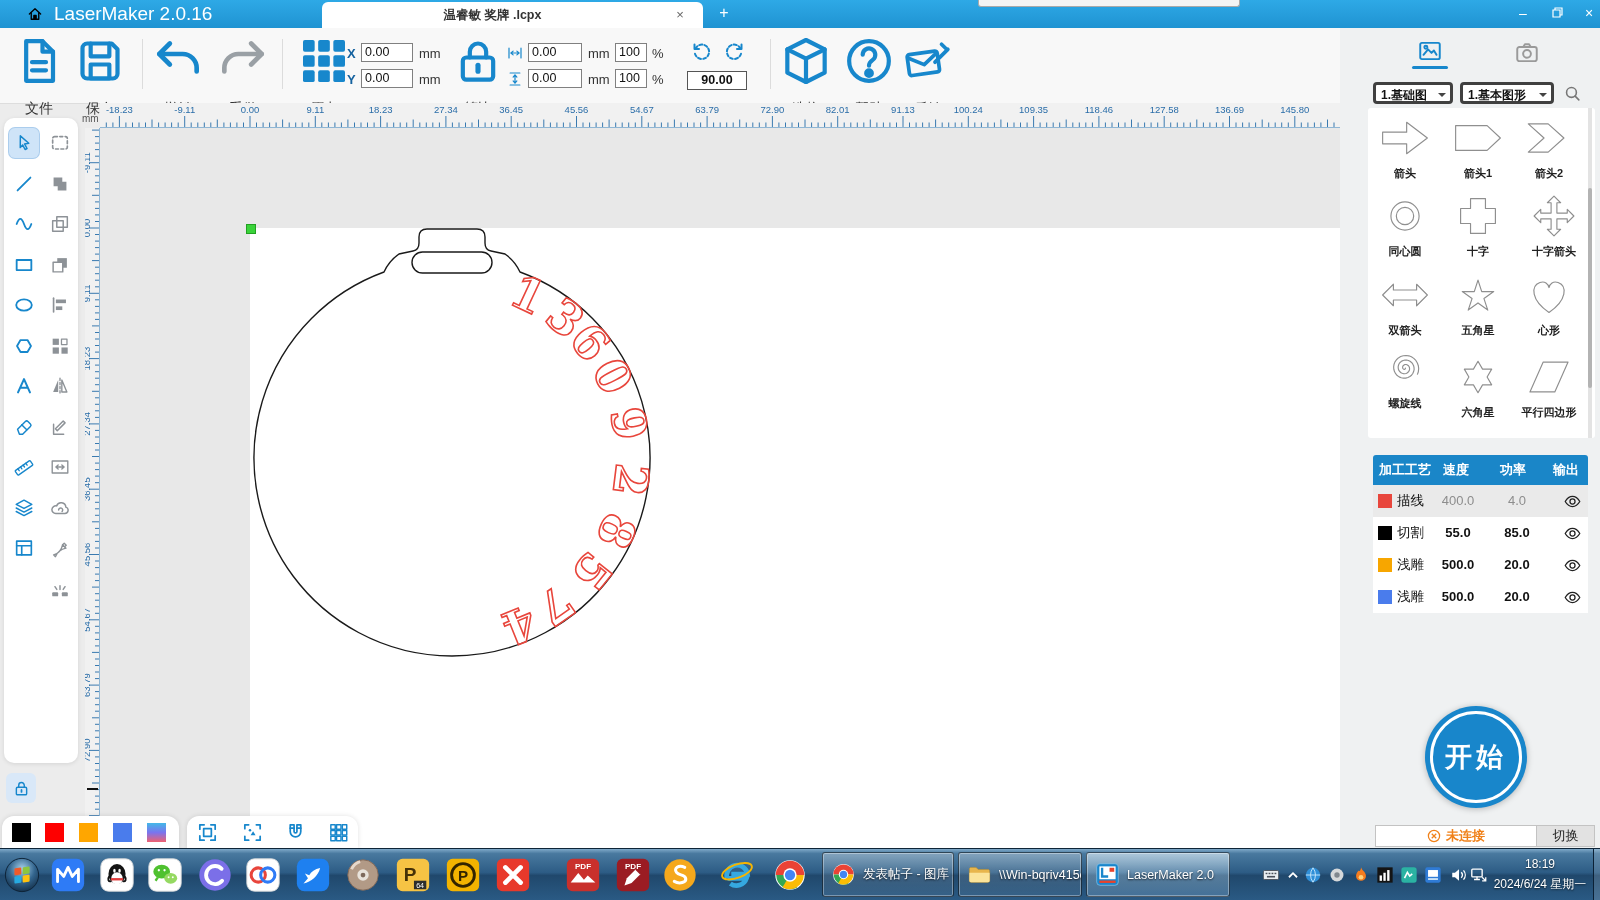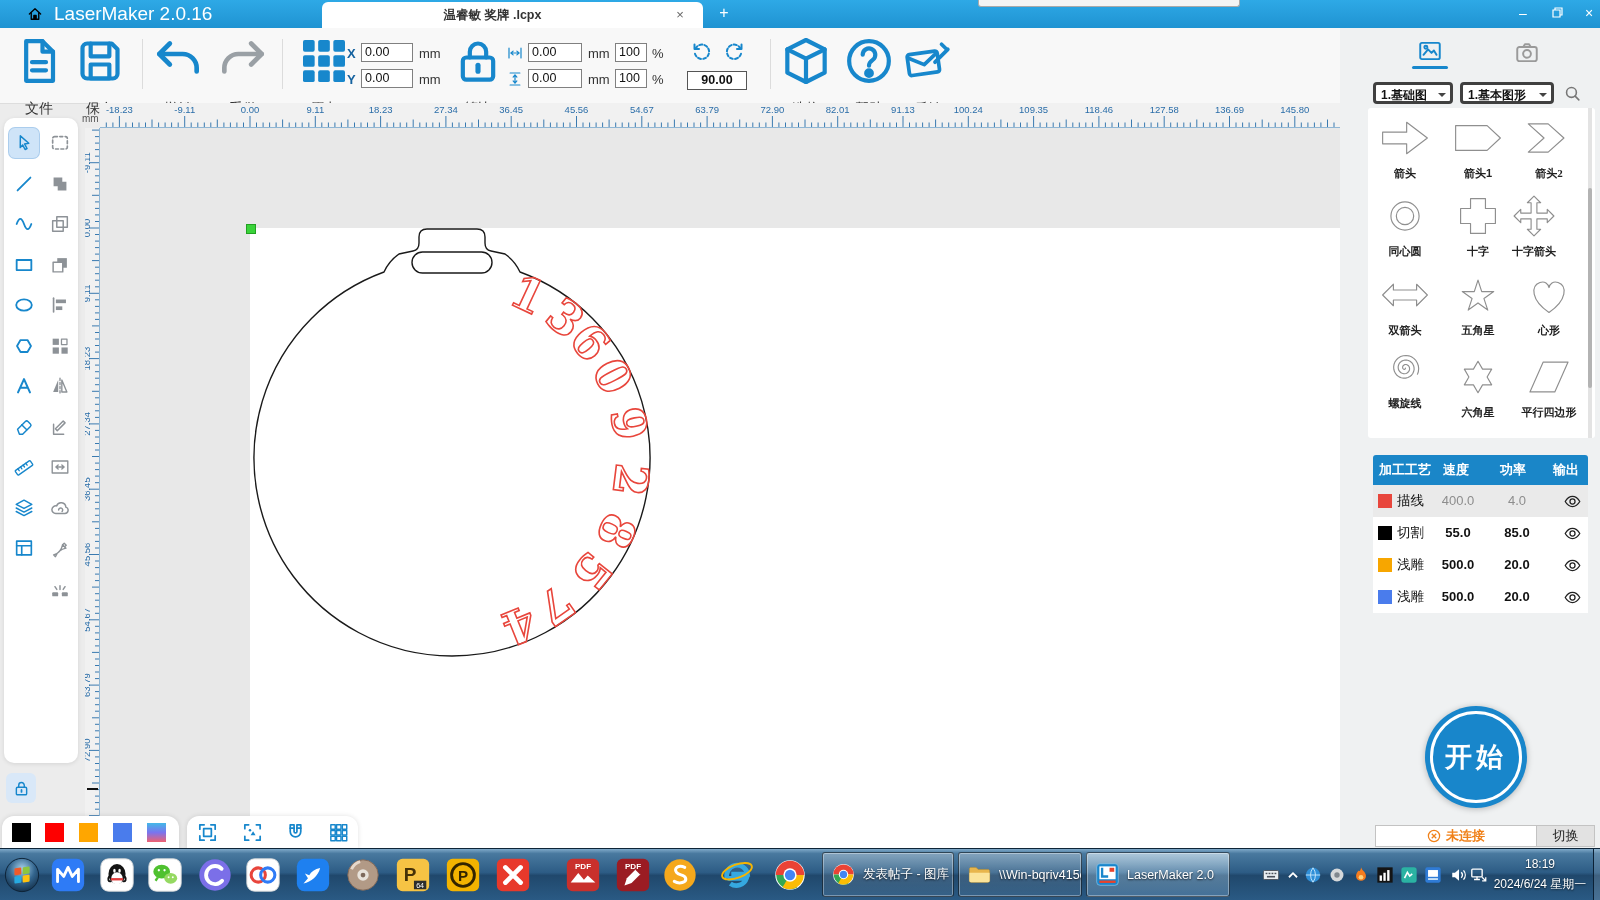--- a/index.html
+++ b/index.html
@@ -918,40 +918,40 @@
           <polygon points="8,21 37,21 37,9 62,28 37,47 37,35 8,35"></polygon>
         </svg>
         <div class="sl">箭头</div>
       </div>
       <div class="shape-item" style="left: 78px; top: 5px;">
         <svg viewBox="0 0 70 56" fill="none" stroke="#8f8f8f" stroke-width="1.4" stroke-linejoin="round">
           <polygon points="8,13 46,13 62,28 46,43 8,43"></polygon>
         </svg>
         <div class="sl">箭头1</div>
       </div>
-      <div class="shape-item" style="left: 149px; top: 5px; font-family: Liberation Serif, serif;">
+      <div class="shape-item" style="left: 149px; top: 5px;">
         <svg viewBox="0 0 70 56" fill="none" stroke="#8f8f8f" stroke-width="1.4" stroke-linejoin="round">
           <polygon points="10,11 34,11 53,28 34,45 10,45 29,28"></polygon>
         </svg>
         <div class="sl">箭头2</div>
       </div>
       <div class="shape-item" style="left: 5px; top: 83px;">
         <svg viewBox="0 0 70 56" fill="none" stroke="#8f8f8f" stroke-width="1.4" stroke-linejoin="round">
           <circle cx="35" cy="28" r="17"></circle>
           <circle cx="35" cy="28" r="10.5"></circle>
         </svg>
         <div class="sl">同心圆</div>
       </div>
       <div class="shape-item" style="left: 78px; top: 83px;">
         <svg viewBox="0 0 70 56" fill="none" stroke="#8f8f8f" stroke-width="1.4" stroke-linejoin="round">
           <polygon points="26,7 44,7 44,19 56,19 56,37 44,37 44,49 26,49 26,37 14,37 14,19 26,19"></polygon>
         </svg>
         <div class="sl">十字</div>
       </div>
-      <div class="shape-item" style="left: 134px; top: 83px;">
+      <div class="shape-item" style="left: 154px; top: 83px;">
         <svg viewBox="0 0 70 56" fill="none" stroke="#8f8f8f" stroke-width="1.4" stroke-linejoin="round">
           <polygon points="35,4 43,12 38.5,12 38.5,24.5 51,24.5 51,20 59,28 51,36 51,31.5 38.5,31.5 38.5,44 43,44 35,52 27,44 31.5,44 31.5,31.5 19,31.5 19,36 11,28 19,20 19,24.5 31.5,24.5 31.5,12 27,12"></polygon>
         </svg>
         <div class="sl">十字箭头</div>
       </div>
       <div class="shape-item" style="left: 5px; top: 162px;">
         <svg viewBox="0 0 70 56" fill="none" stroke="#8f8f8f" stroke-width="1.4" stroke-linejoin="round">
           <polygon points="8,28 21,15 21,22 49,22 49,15 62,28 49,41 49,34 21,34 21,41"></polygon>
         </svg>
         <div class="sl">双箭头</div>

